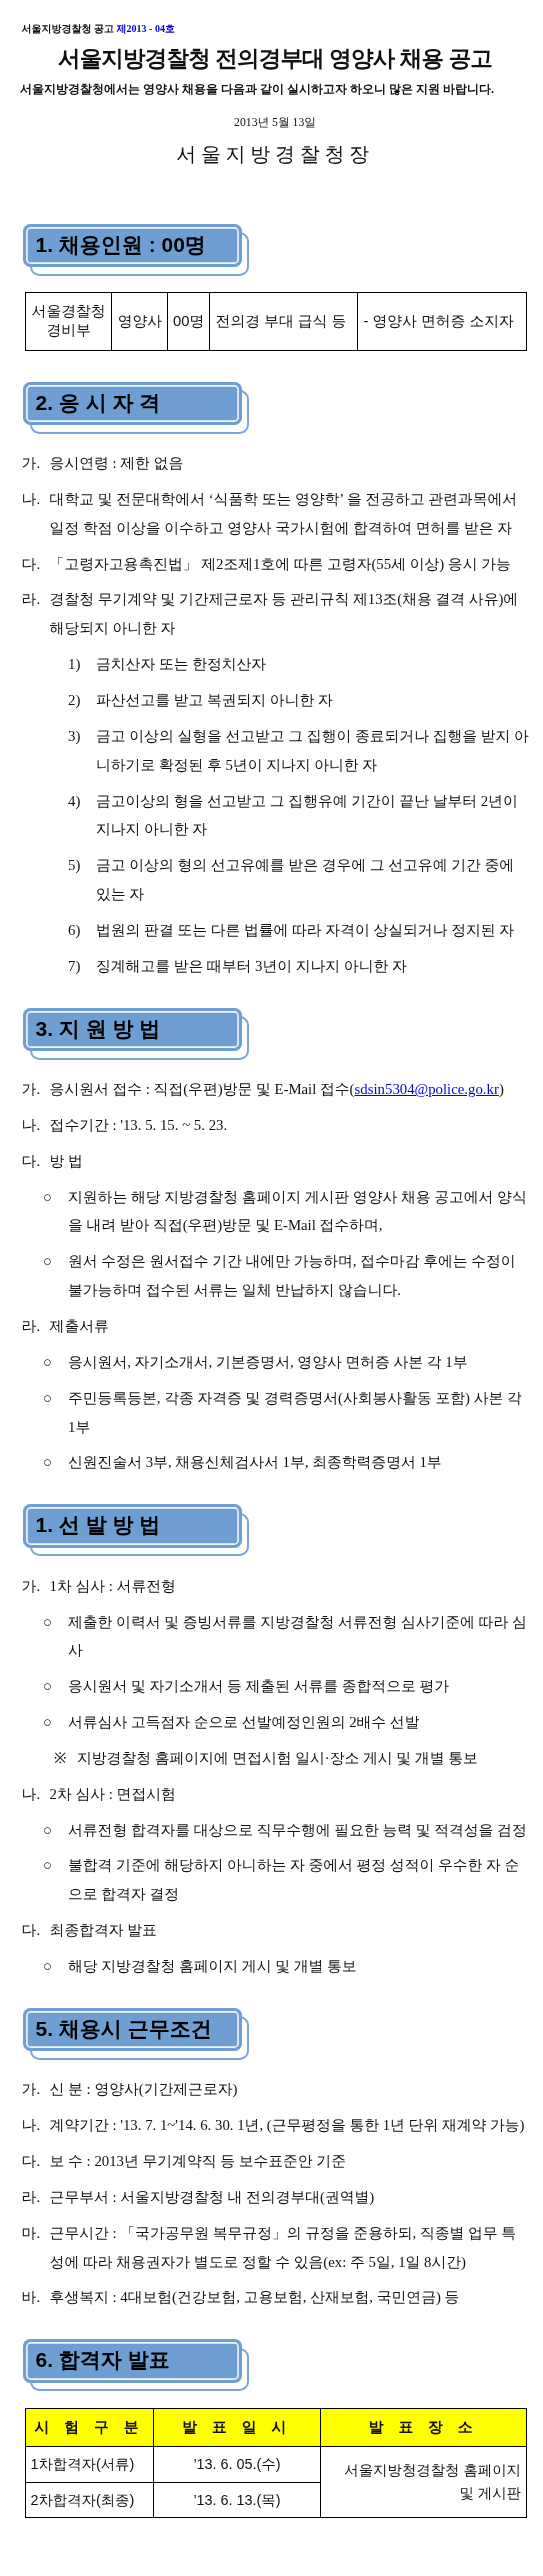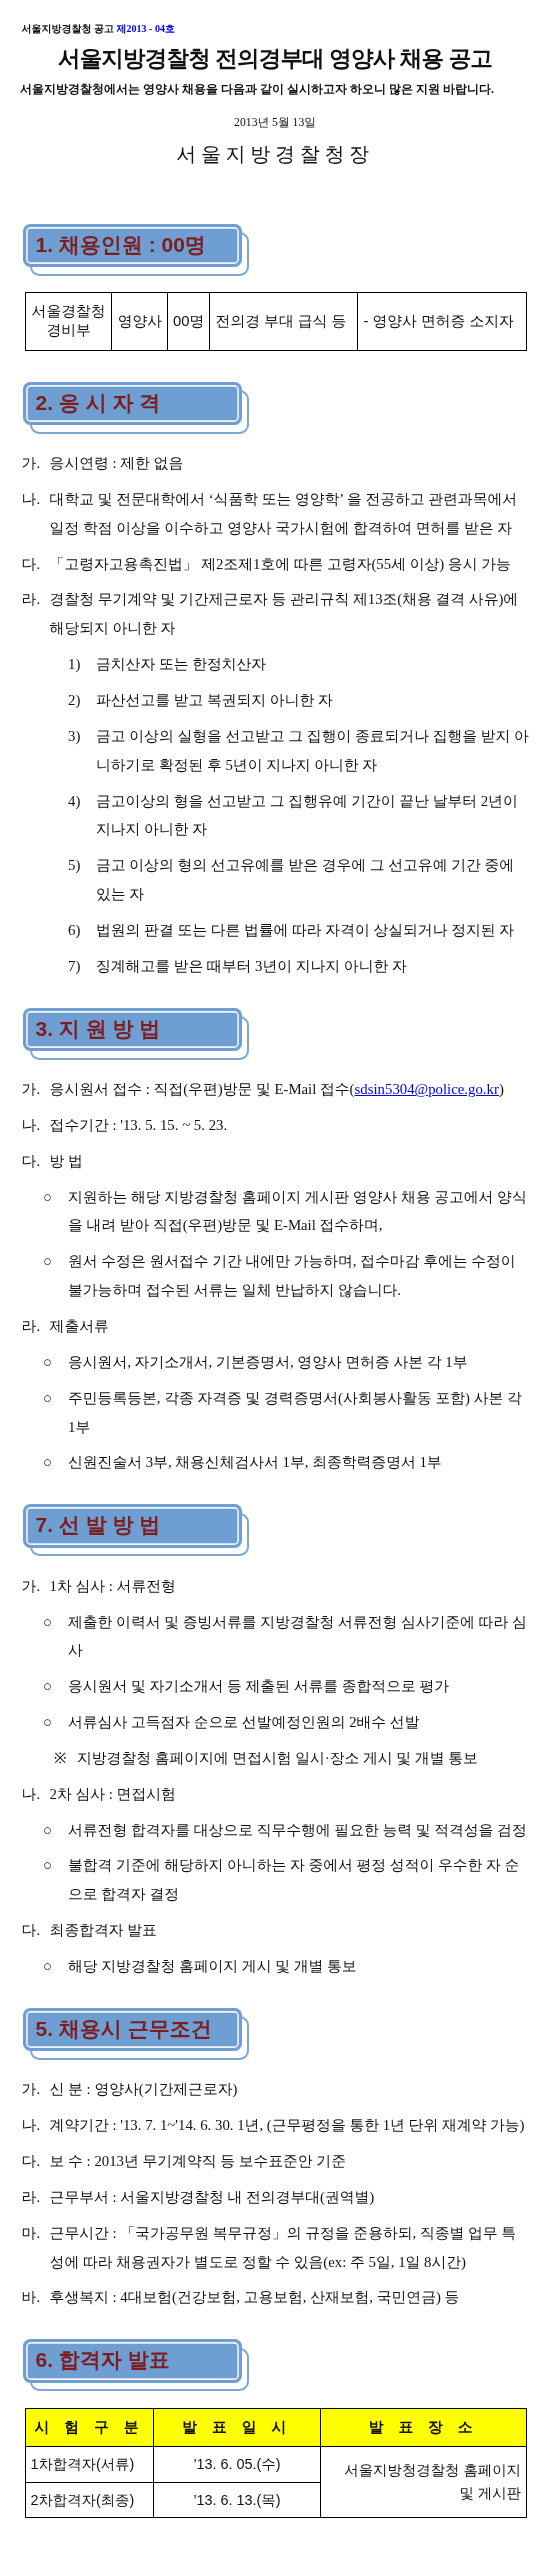--- a/index.html
+++ b/index.html
@@ -13,21 +13,21 @@
   .doc-title{text-align:center;font-family:"Liberation Sans","DejaVu Sans",sans-serif;
              font-weight:bold;font-size:22.5px;letter-spacing:-0.8px;margin:1.6px 0 6.2px;}
   .doc-sub{text-align:left;font-size:12px;margin:0 0 17px;font-weight:bold;}
   .doc-date{text-align:center;font-size:11.7px;margin:0 0 11px;}
   .doc-signer{text-align:center;font-size:20px;letter-spacing:4.7px;margin:0 0 36px;}
 
   
   .badge-wrap{position:relative;display:inline-block;margin:20px 0 17px 3.1px;}
   .badge-wrap .shadow{position:absolute;left:7px;top:8.5px;right:-7px;bottom:-8.5px;
       border:2.3px solid #7ba6d6;border-radius:9.3px;background:transparent;}
-  .badge{position:relative;z-index:1;min-width:190px;background:#6f9ed2;color:#7f1d1d;
+  .badge{position:relative;z-index:1;min-width:190px;background:#6f9ed2;color:#000000;
       font-family:"Liberation Sans","DejaVu Sans",sans-serif;font-weight:bold;font-size:21px;
       padding:7px 17px 8.5px 12.4px;border-radius:7.8px;
       box-shadow:inset 0 0 0 3.1px #6f9ed2, inset 0 0 0 4.7px rgba(255,255,255,.9);}
 
   
   .item{display:flex;margin:7px 0;font-size:14.8px;line-height:1.95;}
   .item .lbl{flex:0 0 auto;min-width:28px;}
   .item .txt{flex:1;}
   .l1{padding-left:1.6px;}
   .l2{padding-left:23px;}
@@ -164,21 +164,21 @@
   <div class="item l2">
       <span class="lbl">○</span>
       <span class="txt">주민등록등본,  각종 자격증 및 경력증명서(사회봉사활동 포함) 사본 각 1부</span>
     </div>
   <div class="item l2">
       <span class="lbl">○</span>
       <span class="txt">신원진술서 3부, 채용신체검사서 1부, 최종학력증명서 1부</span>
     </div>
 
   
-  <div class="badge-wrap"><div class="shadow"></div><div class="badge">7. 선 발 방 법</div></div>
+  <div class="badge-wrap"><div class="shadow"></div><div class="badge">1. 선 발 방 법</div></div>
   <div class="item l1">
       <span class="lbl">가.</span>
       <span class="txt">1차 심사 : 서류전형</span>
     </div>
   <div class="item l2">
       <span class="lbl">○</span>
       <span class="txt">제출한 이력서 및 증빙서류를 지방경찰청 서류전형 심사기준에 따라 심사</span>
     </div>
   <div class="item l2">
       <span class="lbl">○</span>

